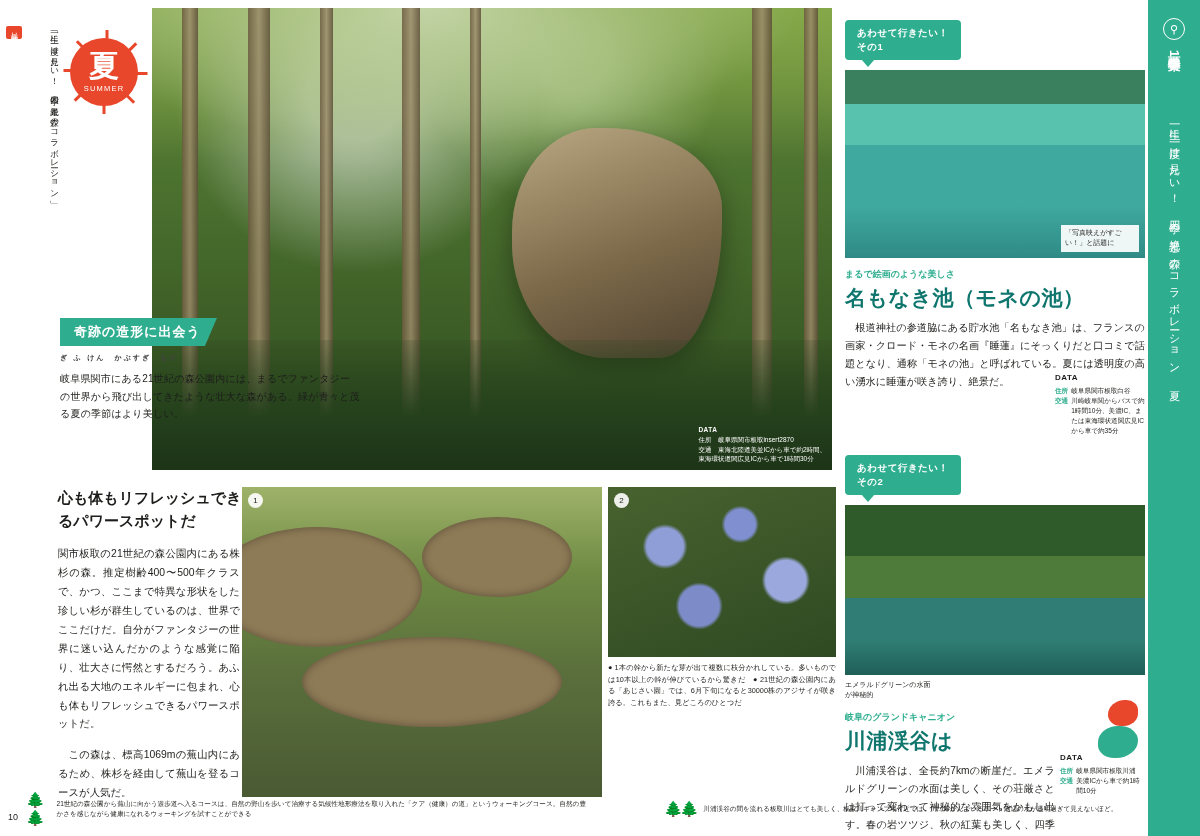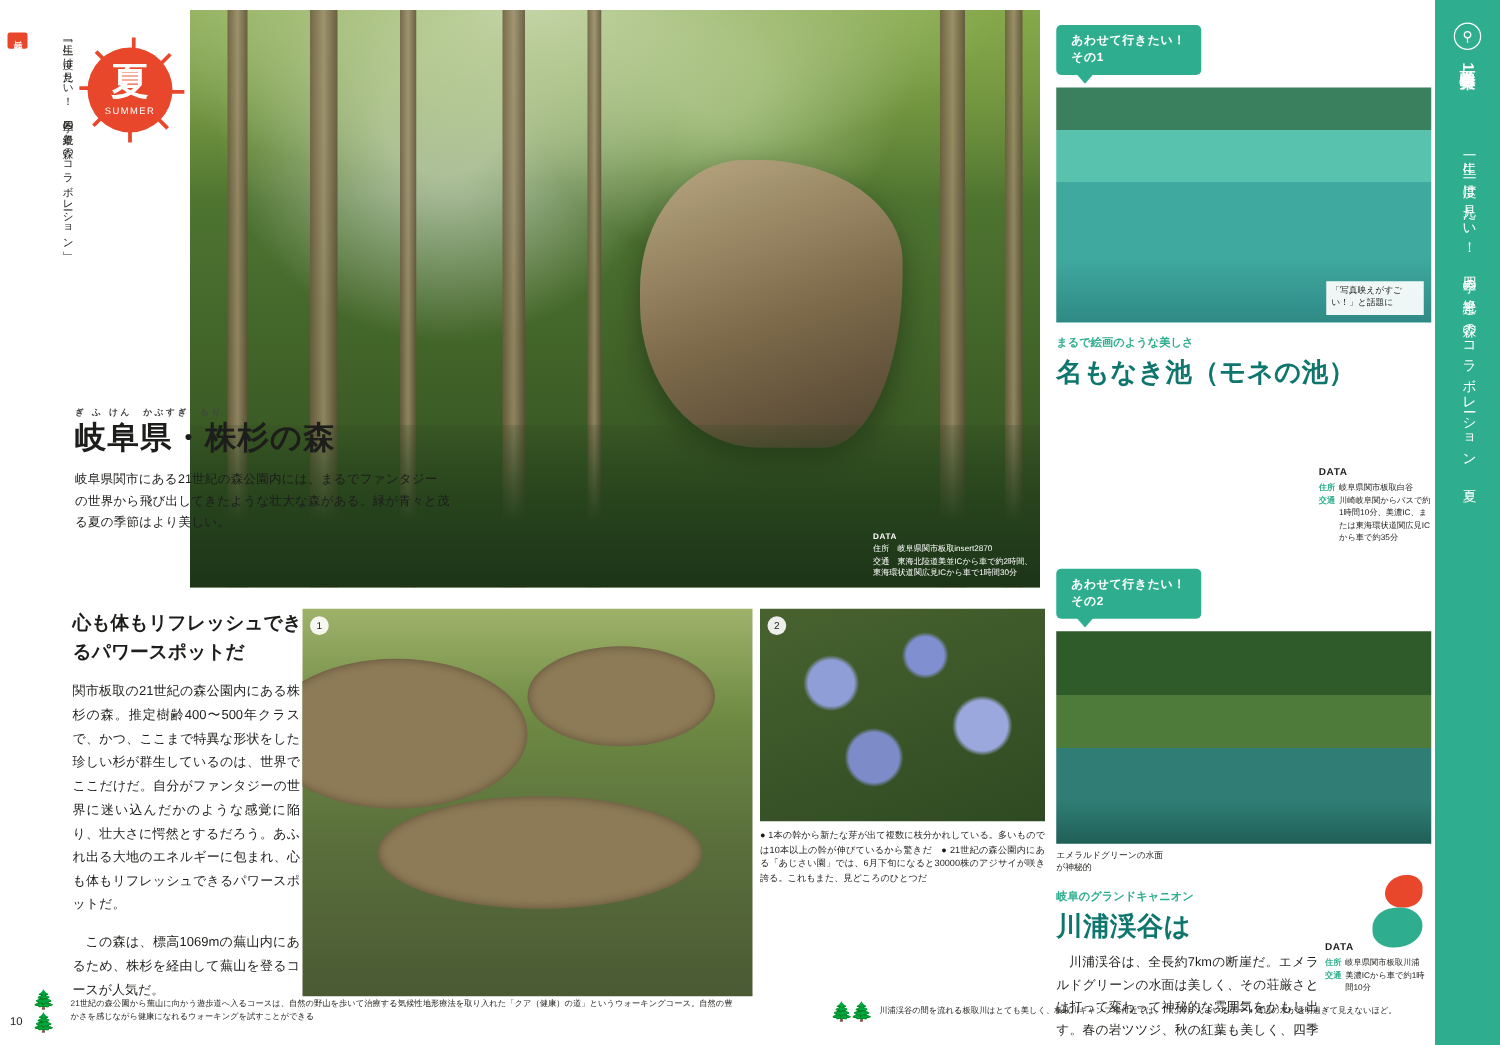--- a/index.html
+++ b/index.html
@@ -273,23 +273,23 @@
       <div class="floor"></div>
       <div class="hero-caption">
         <div class="dl">DATA</div>
         <div>住所　岐阜県関市板取insert2870</div>
         <div>交通　東海北陸道美並ICから車で約2時間、</div>
         <div>東海環状道関広見ICから車で1時間30分</div>
       </div>
     </div>
 
     <div class="ribbon-box">
+      <div class="ribbon">奇跡の造形に出会う</div>
       <div class="big-title">
         <span class="ruby">ぎ ふ けん　かぶすぎ　もり</span>
-        <span>岐阜県・株杉の森</span>
       </div>
       <div class="lead">岐阜県関市にある21世紀の森公園内には、まるでファンタジーの世界から飛び出してきたような壮大な森がある。緑が青々と茂る夏の季節はより美しい。</div>
     </div>
 
     <div class="sub-head">心も体もリフレッシュできるパワースポットだ</div>
     <div class="body-col">
       <p>関市板取の21世紀の森公園内にある株杉の森。推定樹齢400〜500年クラスで、かつ、ここまで特異な形状をした珍しい杉が群生しているのは、世界でここだけだ。自分がファンタジーの世界に迷い込んだかのような感覚に陥り、壮大さに愕然とするだろう。あふれ出る大地のエネルギーに包まれ、心も体もリフレッシュできるパワースポットだ。</p>
       <p>この森は、標高1069mの蕪山内にあるため、株杉を経由して蕪山を登るコースが人気だ。</p>
     </div>
 
@@ -308,20 +308,21 @@
   </div>
 
   <div class="side-card-1">
     <div class="tag-bubble" style="white-space: pre-line;">あわせて行きたい！
 その1</div>
     <div class="card-photo">
       <div class="cap-tag" style="width:78px;">「写真映えがすごい！」と話題に</div>
     </div>
     <div class="eyebrow">まるで絵画のような美しさ</div>
     <div class="card-title">名もなき池（モネの池）</div>
+    <div class="card-body">根道神社の参道脇にある貯水池「名もなき池」は、フランスの画家・クロード・モネの名画『睡蓮』にそっくりだと口コミで話題となり、通称「モネの池」と呼ばれている。夏には透明度の高い湧水に睡蓮が咲き誇り、絶景だ。</div>
   </div>
 
   <div class="data-block" style="left:1055px; top:372px; width:92px;">
     <div class="hdr">DATA</div>
     <div class="data-row">
       <span class="k">住所</span>
       <span>岐阜県関市板取白谷</span>
     </div>
     <div class="data-row">
       <span class="k">交通</span>

